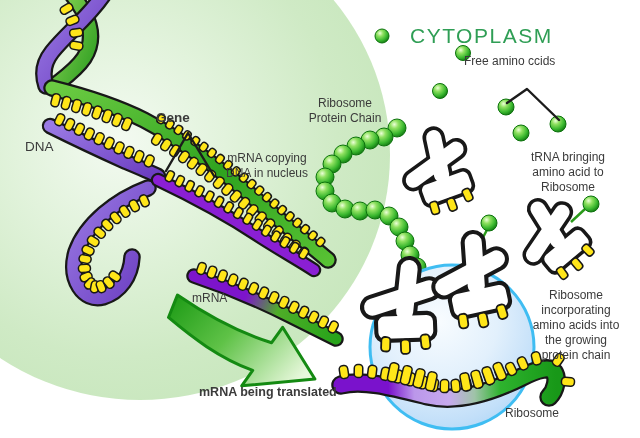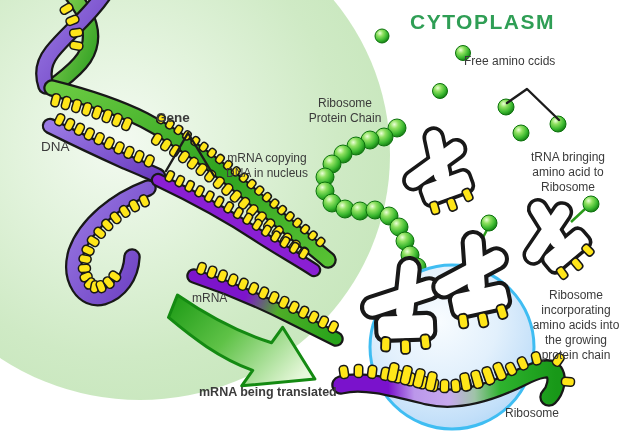--- a/index.html
+++ b/index.html
@@ -293,23 +293,23 @@
         <circle cx="591" cy="204" r="8" class="sphere"></circle>
         <circle cx="489" cy="223" r="8" class="sphere"></circle>
       </g>
 
     <g fill="none" stroke="#1c1c1c" stroke-width="2.4" stroke-linecap="round" stroke-linejoin="round">
       <path d="M 166,171 L 188,133 L 214,176"></path>
       <path d="M 507,103 L 527,89 L 559,120"></path>
     </g>
   </svg>
 
-  <div class="title" style="left:410px;top:10px;font-weight:bold;">CYTOPLASM</div>
-
-  <div class="lbl big" style="left:41px;top:139px;">DNA</div>
+  <div class="title" style="left:410px;top:24px;">CYTOPLASM</div>
+
+  <div class="lbl big" style="left:25px;top:139px;">DNA</div>
   <div class="lbl big" style="left:156px;top:110px;font-weight:bold;">Gene</div>
   <div class="lbl center" style="left:298px;top:96px;width:94px;">Ribosome
 Protein Chain</div>
   <div class="lbl center" style="left:214px;top:151px;width:106px;">mRNA copying
 DNA in nucleus</div>
   <div class="lbl" style="left:464px;top:54px;">Free amino ccids</div>
   <div class="lbl center" style="left:513px;top:150px;width:110px;">tRNA bringing
 amino acid to
 Ribosome</div>
   <div class="lbl" style="left:192px;top:291px;">mRNA</div>

